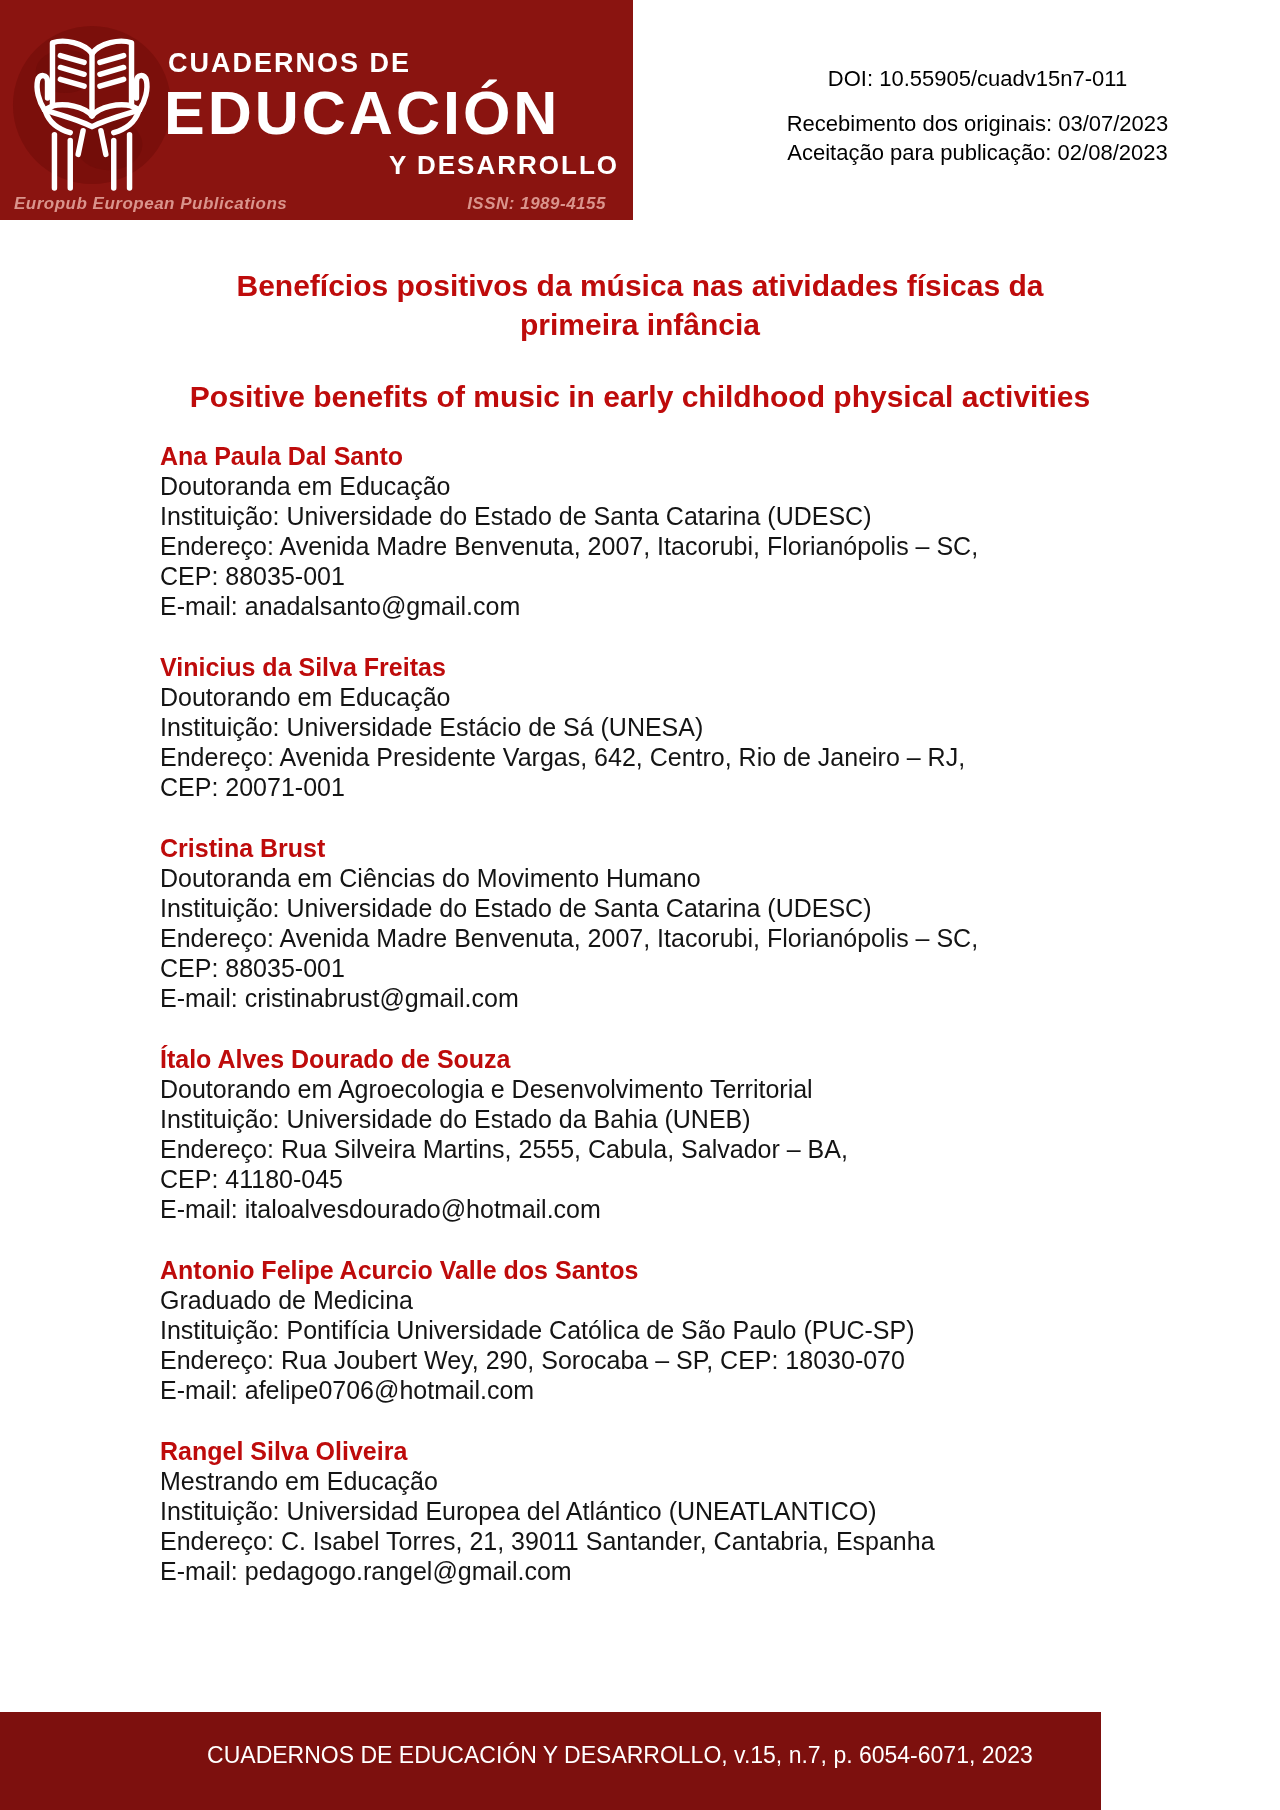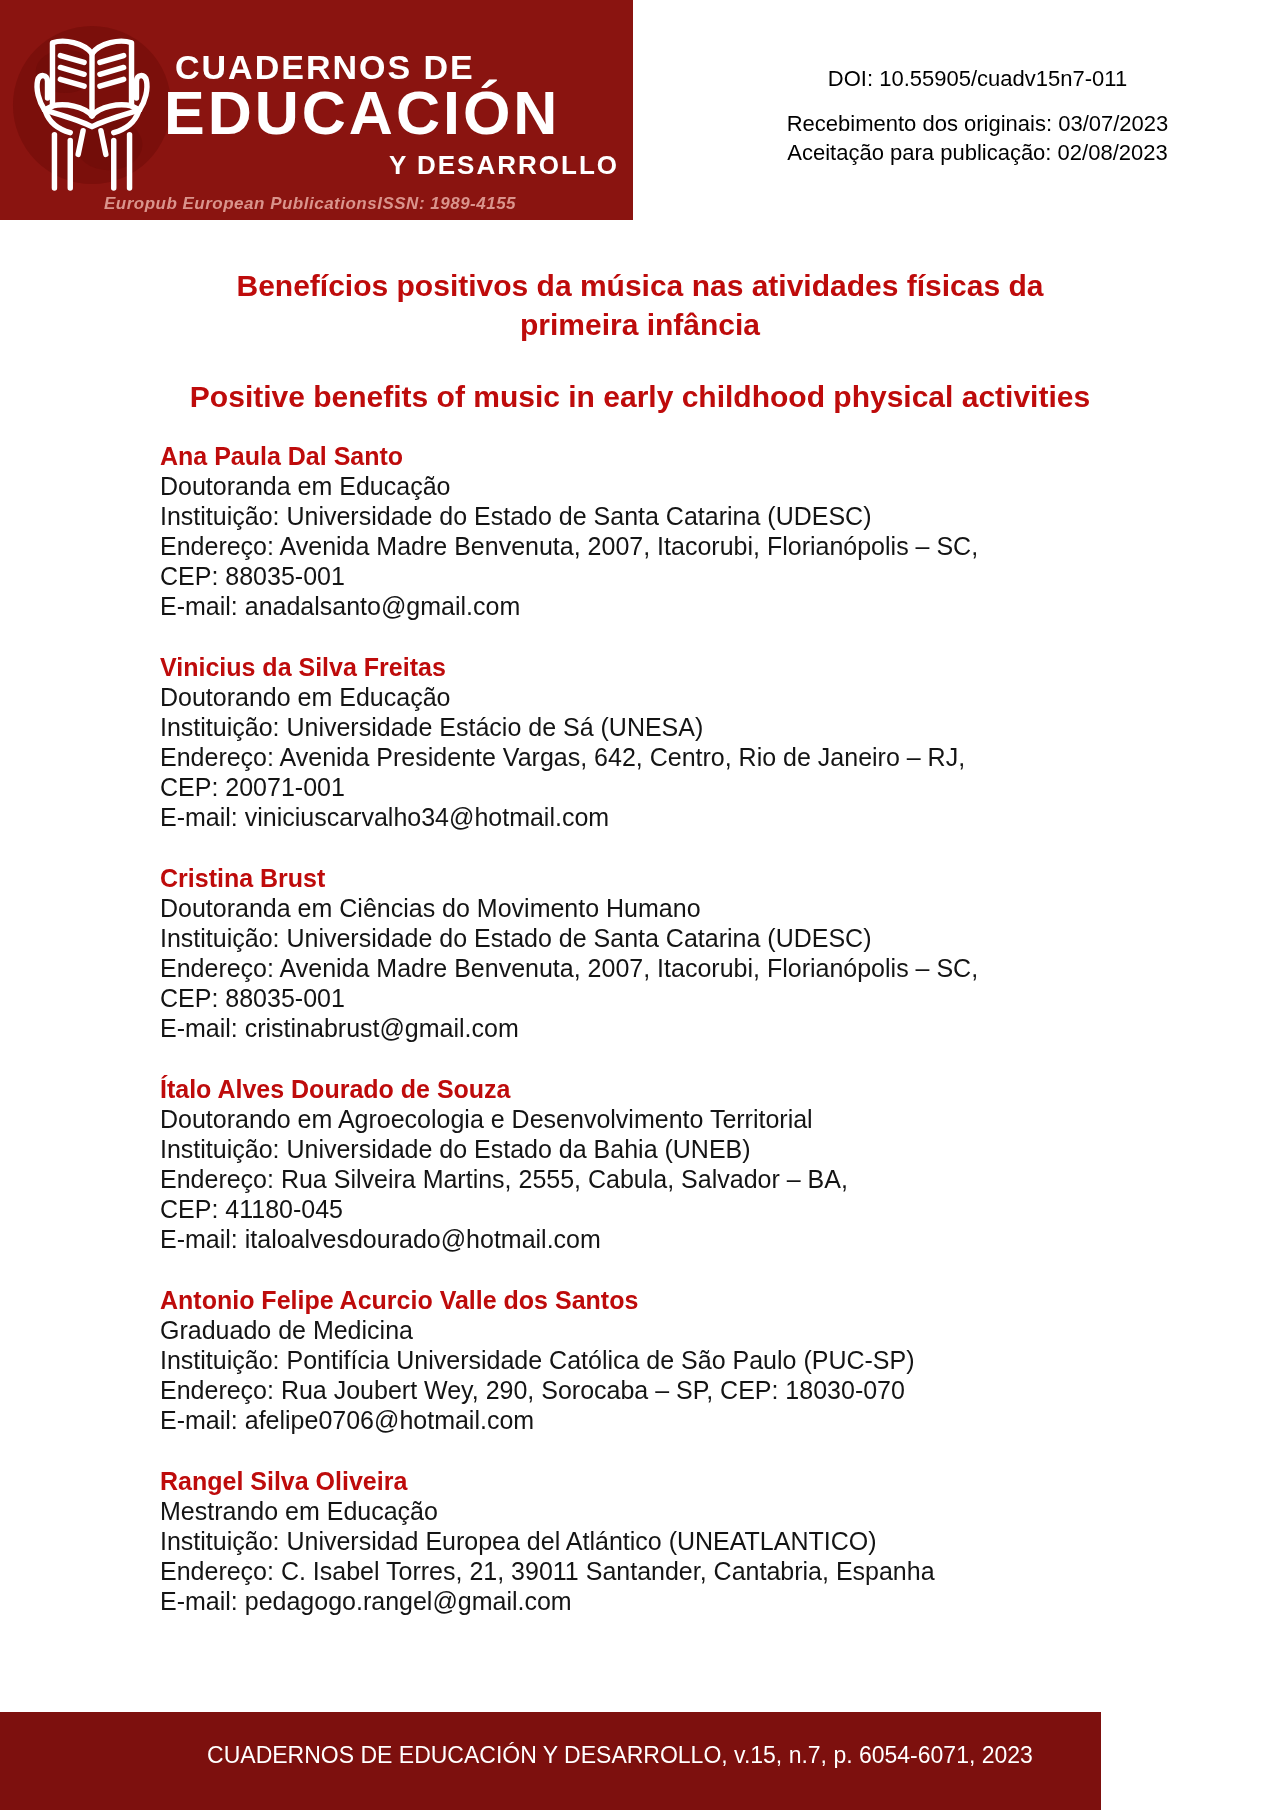--- a/index.html
+++ b/index.html
@@ -3,24 +3,24 @@
 <meta charset="utf-8">
 <style>
   html,body{margin:0;padding:0;background:#ffffff;}
   .page{
     position:relative;width:1280px;height:1810px;background:#ffffff;
     font-family:"Liberation Sans",sans-serif;color:#111;overflow:hidden;
   }
   
   .banner{position:absolute;left:0;top:0;width:633px;height:220px;background:#8A1410;}
   .logo{position:absolute;left:8px;top:14px;width:168px;height:178px;}
-  .b-t1{position:absolute;left:168px;top:48px;color:#fff;font-weight:bold;font-size:34px;letter-spacing:2px;white-space:nowrap;margin-left:7px;}
+  .b-t1{position:absolute;left:168px;top:48px;color:#fff;font-weight:bold;font-size:27px;letter-spacing:2px;white-space:nowrap;}
   .b-t2{position:absolute;left:164px;top:78px;color:#fff;font-weight:bold;font-size:61px;letter-spacing:3px;white-space:nowrap;}
   .b-t3{position:absolute;right:14px;top:150px;color:#fff;font-weight:bold;font-size:26px;letter-spacing:2px;white-space:nowrap;}
-  .b-bottom{position:absolute;left:14px;right:27px;bottom:6px;display:flex;justify-content:center;
+  .b-bottom{position:absolute;left:14px;right:27px;bottom:6px;display:flex;justify-content:space-between;
     color:#DA948C;font-size:17px;font-weight:bold;font-style:italic;letter-spacing:0.5px;}
   
   .meta{position:absolute;left:770px;top:64px;width:415px;text-align:center;font-size:22px;line-height:29px;color:#000;}
   .meta .doi{margin-bottom:16px;}
   
   .title-pt{position:absolute;left:160px;top:266px;width:960px;margin:0;text-align:center;
     color:#BE0B0B;font-size:30px;line-height:39px;font-weight:bold;}
   .title-en{position:absolute;left:160px;top:378px;width:960px;margin:0;text-align:center;
     color:#BE0B0B;font-size:30px;line-height:38px;font-weight:bold;white-space:nowrap;}
   
@@ -99,21 +99,20 @@
         <div class="author-line">Endereço: Avenida Madre Benvenuta, 2007, Itacorubi, Florianópolis – SC,</div>
         <div class="author-line">CEP: 88035-001</div>
         <div class="author-line">E-mail: anadalsanto@gmail.com</div>
       </div>
       <div class="author-block">
         <div class="author-name">Vinicius da Silva Freitas</div>
         <div class="author-line">Doutorando em Educação</div>
         <div class="author-line">Instituição: Universidade Estácio de Sá (UNESA)</div>
         <div class="author-line">Endereço: Avenida Presidente Vargas, 642, Centro, Rio de Janeiro – RJ,</div>
         <div class="author-line">CEP: 20071-001</div>
-        <div class="author-line">E-mail: viniciuscarvalho34@hotmail.com</div>
       </div>
       <div class="author-block">
         <div class="author-name">Cristina Brust</div>
         <div class="author-line">Doutoranda em Ciências do Movimento Humano</div>
         <div class="author-line">Instituição: Universidade do Estado de Santa Catarina (UDESC)</div>
         <div class="author-line">Endereço: Avenida Madre Benvenuta, 2007, Itacorubi, Florianópolis – SC,</div>
         <div class="author-line">CEP: 88035-001</div>
         <div class="author-line">E-mail: cristinabrust@gmail.com</div>
       </div>
       <div class="author-block">

